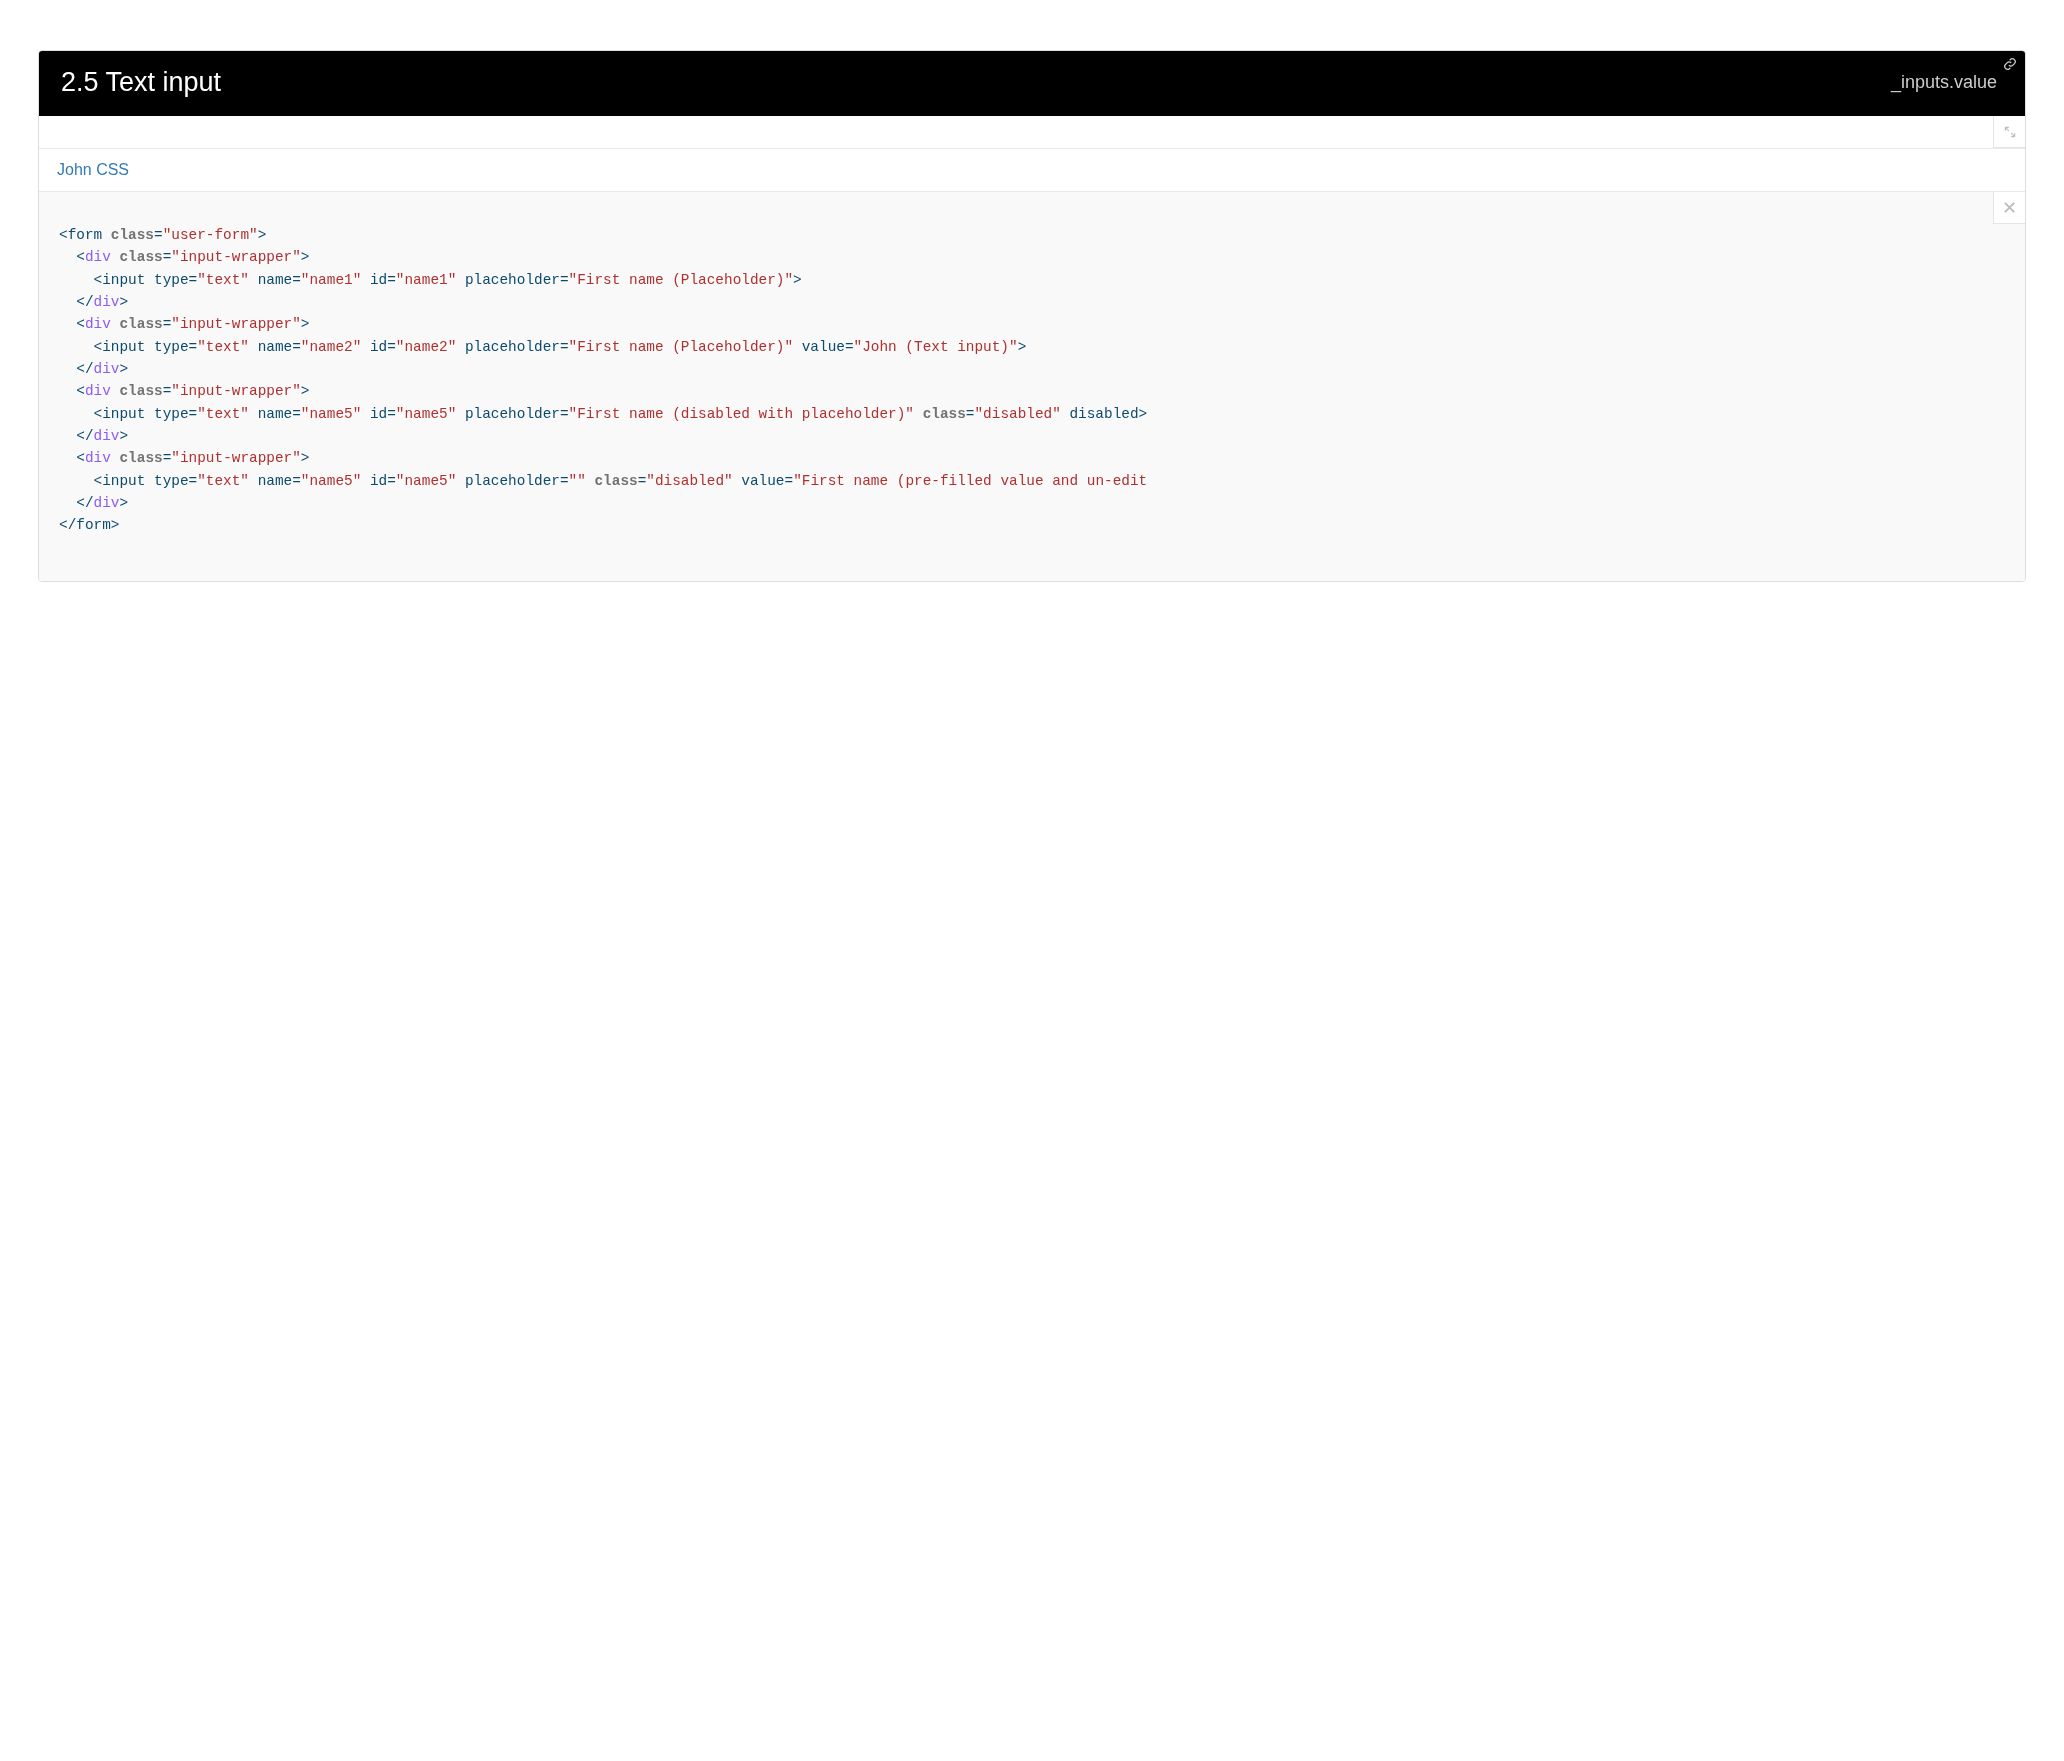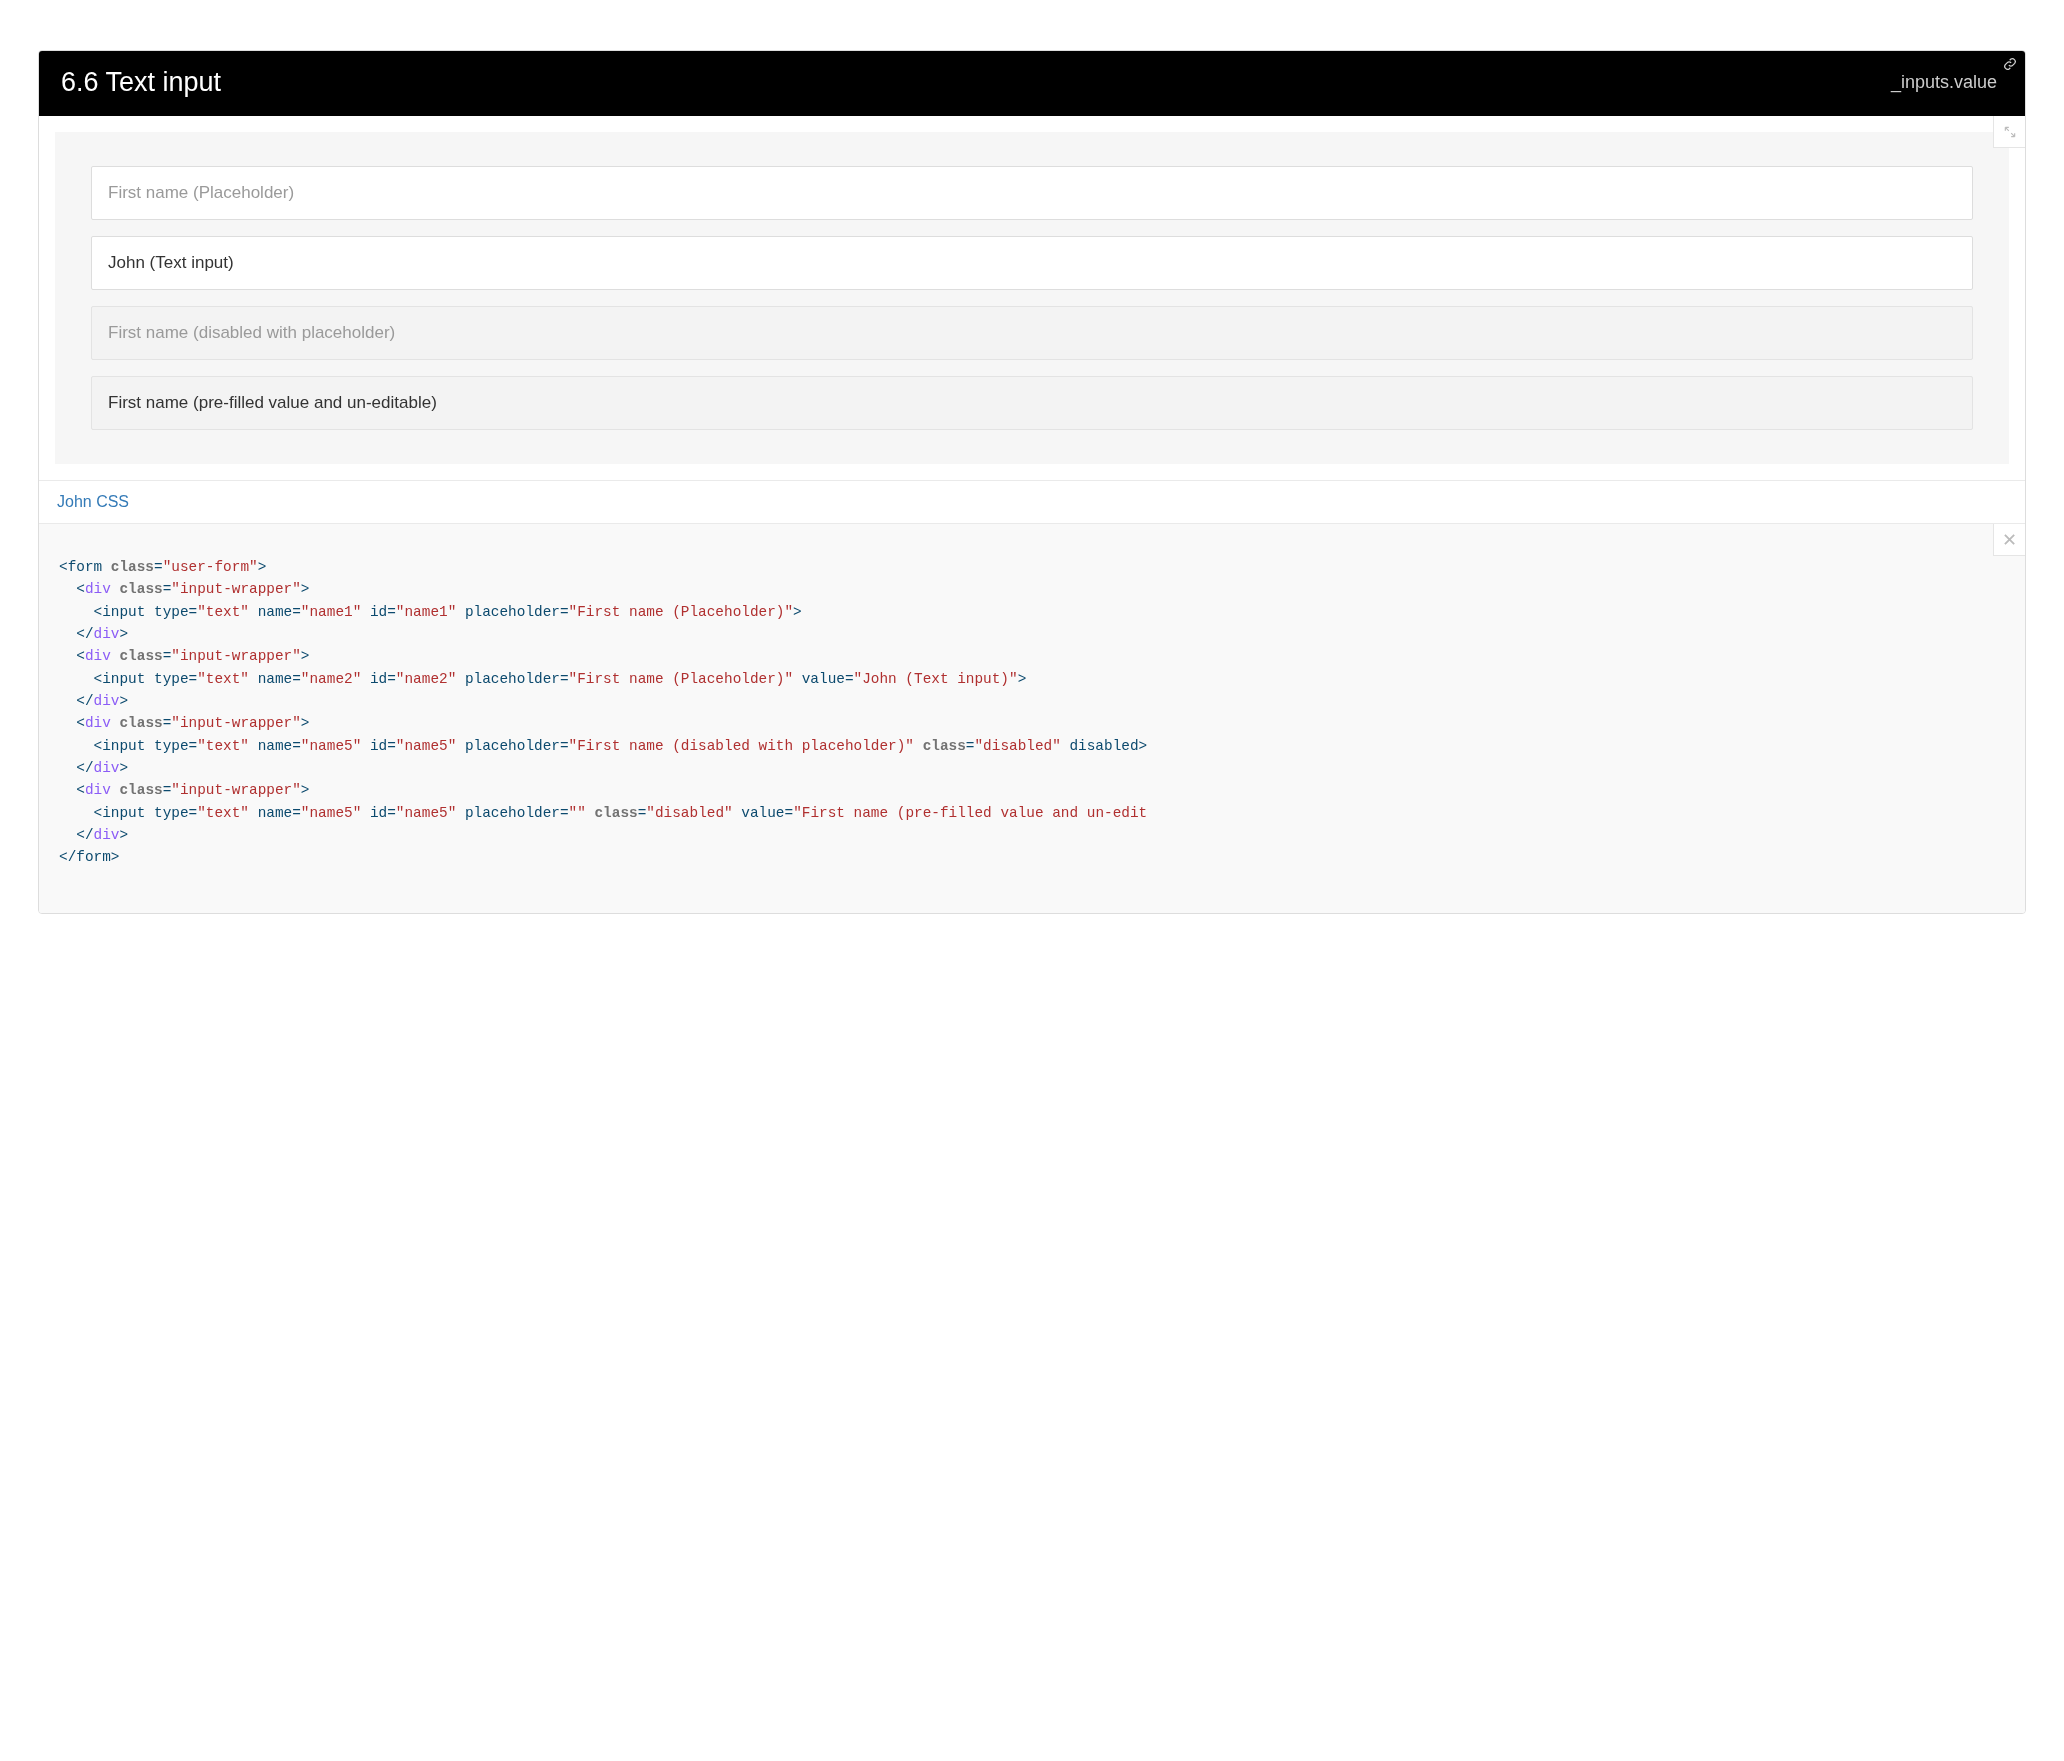--- a/index.html
+++ b/index.html
@@ -136,50 +136,36 @@
   .t-tag  { color: #8b5cf6; font-weight: normal; }
   .t-str  { color: #b03030; }
   .t-kw   { color: #737373; font-weight: bold; }
 </style>
 </head>
 <body>
 
 <div class="panel">
 
   <div class="panel-header">
-    <div class="panel-title">6.6 Text input</div>
+    <div class="panel-title">2.5 Text input</div>
     <div class="panel-file">_inputs.value</div>
     <span class="link-icon">
       <svg viewBox="0 0 24 24" fill="none" stroke="currentColor" stroke-width="2.2">
         <path d="M10 14a5 5 0 0 0 7 0l3-3a5 5 0 0 0-7-7l-1.5 1.5"></path>
         <path d="M14 10a5 5 0 0 0-7 0l-3 3a5 5 0 0 0 7 7l1.5-1.5"></path>
       </svg>
     </span>
   </div>
 
   <div class="example-area">
     <div class="expand-btn">
       <svg viewBox="0 0 24 24" fill="none" stroke="currentColor" stroke-width="2">
         <path d="M4 4h6M4 4v6M4 4l6 6"></path>
         <path d="M20 20h-6M20 20v-6M20 20l-6-6"></path>
       </svg>
-    </div>
-    <div class="example-inner">
-      <div class="input-row">
-        <input class="text-input" type="text" placeholder="First name (Placeholder)" style="">
-      </div>
-      <div class="input-row">
-        <input class="text-input" type="text" value="John (Text input)" style="">
-      </div>
-      <div class="input-row">
-        <input class="text-input disabled" type="text" disabled="" placeholder="First name (disabled with placeholder)" style="">
-      </div>
-      <div class="input-row">
-        <input class="text-input disabled" type="text" disabled="" value="First name (pre-filled value and un-editable)" style="">
-      </div>
     </div>
   </div>
 
   <div class="toggle-row">
     <a class="toggle-link">John CSS</a>
   </div>
 
   <div class="code-area">
     <div class="close-btn">
       <span>✕</span>

